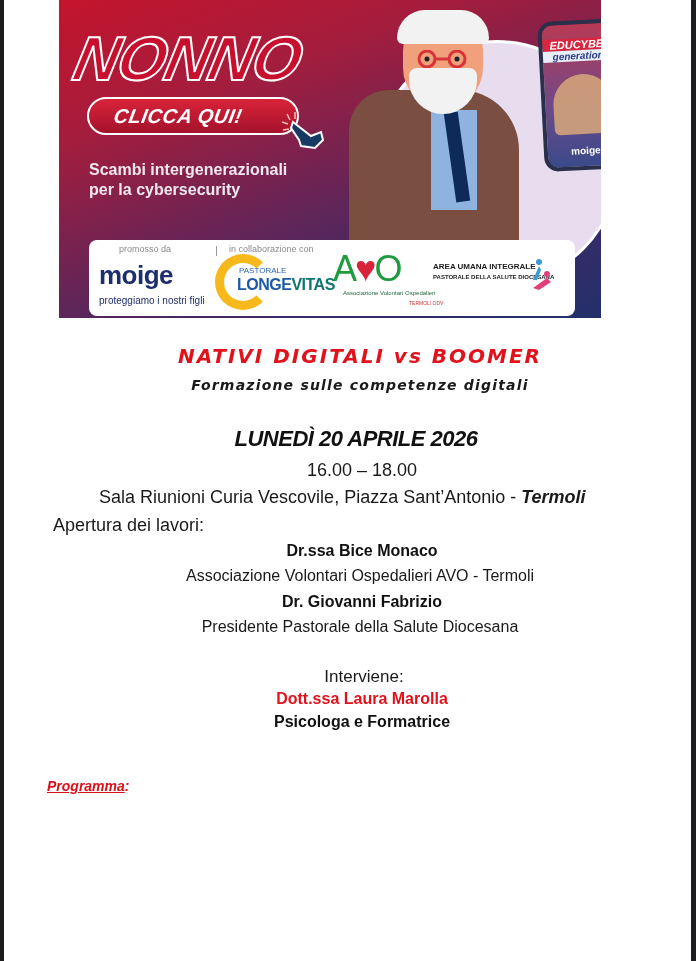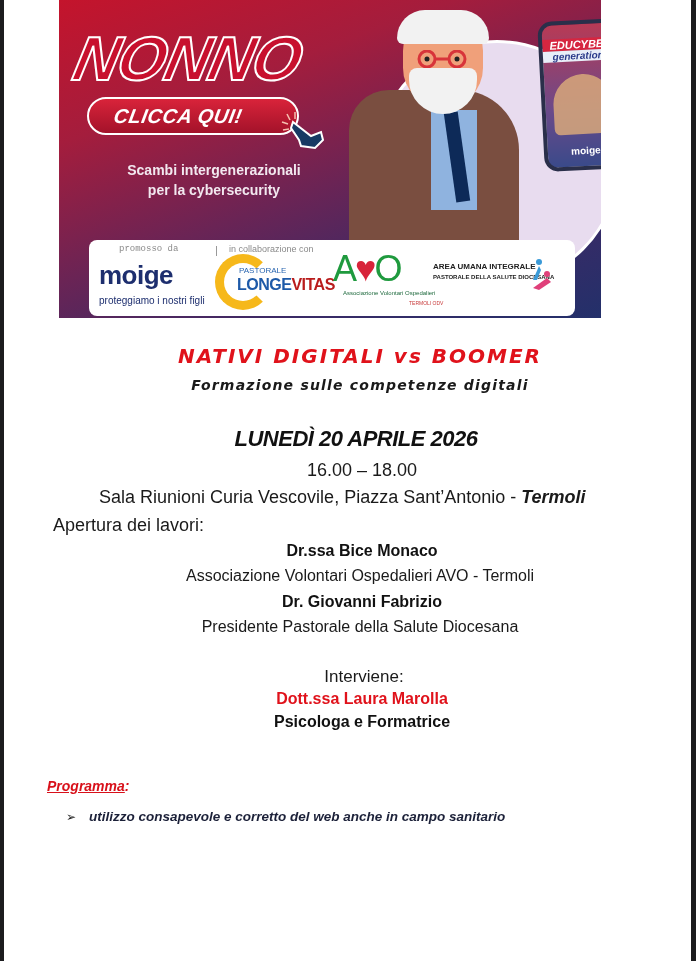--- a/index.html
+++ b/index.html
@@ -34,21 +34,21 @@
   }
   .clicca span {
     color: #fff; font-weight: bold; font-style: italic; font-size: 20px;
     transform: skewX(-10deg); letter-spacing: 0.5px;
   }
   .hand {
     position: absolute; left: 222px; top: 110px; width: 44px; height: 40px;
   }
   .tagline {
     position: absolute; left: 30px; top: 160px; width: 250px;
-    color: #f2e8ef; font-size: 14px; font-weight: bold; line-height: 20px; text-align: center;
+    color: #f2e8ef; font-size: 16px; font-weight: bold; line-height: 20px; text-align: left;
   }
   .circle {
     position: absolute; left: 315px; top: 40px; width: 240px; height: 240px;
     border-radius: 50%; background: #e8dcef; border: 3px solid #ffffff;
   }
   .figure-body {
     position: absolute; left: 290px; top: 90px; width: 170px; height: 210px;
     background: #7a4e40; border-radius: 40px 60px 10px 10px;
   }
   .shirt { position: absolute; left: 372px; top: 110px; width: 46px; height: 100px; background: #8fb3df; }
@@ -68,29 +68,29 @@
   }
   .phone .t1 { color: #fff; font-weight: bold; font-style: italic; font-size: 11px; text-align: center; margin-top: 14px; background:#d62640; }
   .phone .t2 { color: #2a3a8a; font-weight: bold; font-style: italic; font-size: 10px; text-align: center; background: #e8eef8; }
   .phone .t3 { color: #fff; font-weight: bold; font-size: 10px; text-align: center; position: absolute; bottom: 10px; width: 100%; }
   .phone .people { position: absolute; left: 8px; top: 50px; width: 60px; height: 60px; background: #d8a87a; border-radius: 30px 30px 6px 6px; opacity: .85; }
 
   .logo-strip {
     position: absolute; left: 30px; top: 240px; width: 486px; height: 76px;
     background: #ffffff; border-radius: 8px;
   }
-  .promosso { position: absolute; left: 30px; top: 4px; font-size: 9px; color: #8a8a8a; font-family: Liberation Mono, monospace; }
+  .promosso { position: absolute; left: 30px; top: 4px; font-size: 9px; color: #8a8a8a; }
   .collab { position: absolute; left: 140px; top: 4px; font-size: 9px; color: #8a8a8a; }
   .sep { position: absolute; left: 127px; top: 6px; width: 1px; height: 10px; background: #999; }
   .moige { position: absolute; left: 10px; top: 20px; font-size: 26px; font-weight: bold; color: #1d2e6e; letter-spacing: -0.5px; }
   .moige-sub { position: absolute; left: 10px; top: 55px; font-size: 10px; color: #1d2e6e; }
   .longe-ring { position: absolute; left: 126px; top: 14px; width: 56px; height: 56px; border-radius: 50%; border: 9px solid #f6b81a; border-right-color: transparent; box-sizing: border-box; }
   .longe-1 { position: absolute; left: 150px; top: 26px; font-size: 8px; color: #2a66b0; }
   .longe-2 { position: absolute; left: 148px; top: 36px; font-size: 16px; font-weight: bold; color: #1e5aa8; letter-spacing: -0.5px; }
-  .longe-2 .y { color: #b91c1c; margin-top: 17px; }
+  .longe-2 .y { color: #0f766e; margin-top: 17px; }
   .avo { position: absolute; left: 244px; top: 8px; font-size: 36px; font-weight: normal; color: #1f9a3e; letter-spacing: -2px; }
   .avo .heart { color: #d8243a; }
   .avo-sub { position: absolute; left: 254px; top: 50px; font-size: 6px; color: #1f6a3e; }
   .avo-sub2 { position: absolute; left: 320px; top: 60px; font-size: 5px; color: #c83a3a; }
   .area1 { position: absolute; left: 344px; top: 22px; font-size: 8px; color: #222; font-weight: bold; }
   .area2 { position: absolute; left: 344px; top: 34px; font-size: 6px; color: #222; font-weight: bold; }
   .area-icon { position: absolute; left: 440px; top: 18px; width: 24px; height: 34px; }
 
   
   .t { position: absolute; left: 0; width: 696px; text-align: center; white-space: nowrap; }
@@ -203,14 +203,13 @@
 <div class="t sp1-name">Dr.ssa Bice Monaco</div>
 <div class="t sp1-role">Associazione Volontari Ospedalieri AVO - Termoli</div>
 <div class="t sp2-name">Dr. Giovanni Fabrizio</div>
 <div class="t sp2-role">Presidente Pastorale della Salute Diocesana</div>
 <div class="t interv">Interviene:</div>
 <div class="t interv-name">Dott.ssa Laura Marolla</div>
 <div class="t interv-role">Psicologa e Formatrice</div>
 
 <div class="programma"><span>Programma</span><span class="colon">:</span></div>
 <ul class="prog-list">
-  <li class="ind"><span class="arrow">➢</span><span class="txt">utilizzo consapevole e corretto del web anche in campo sanitario</span></li>
 </ul>
 
 </body></html>

